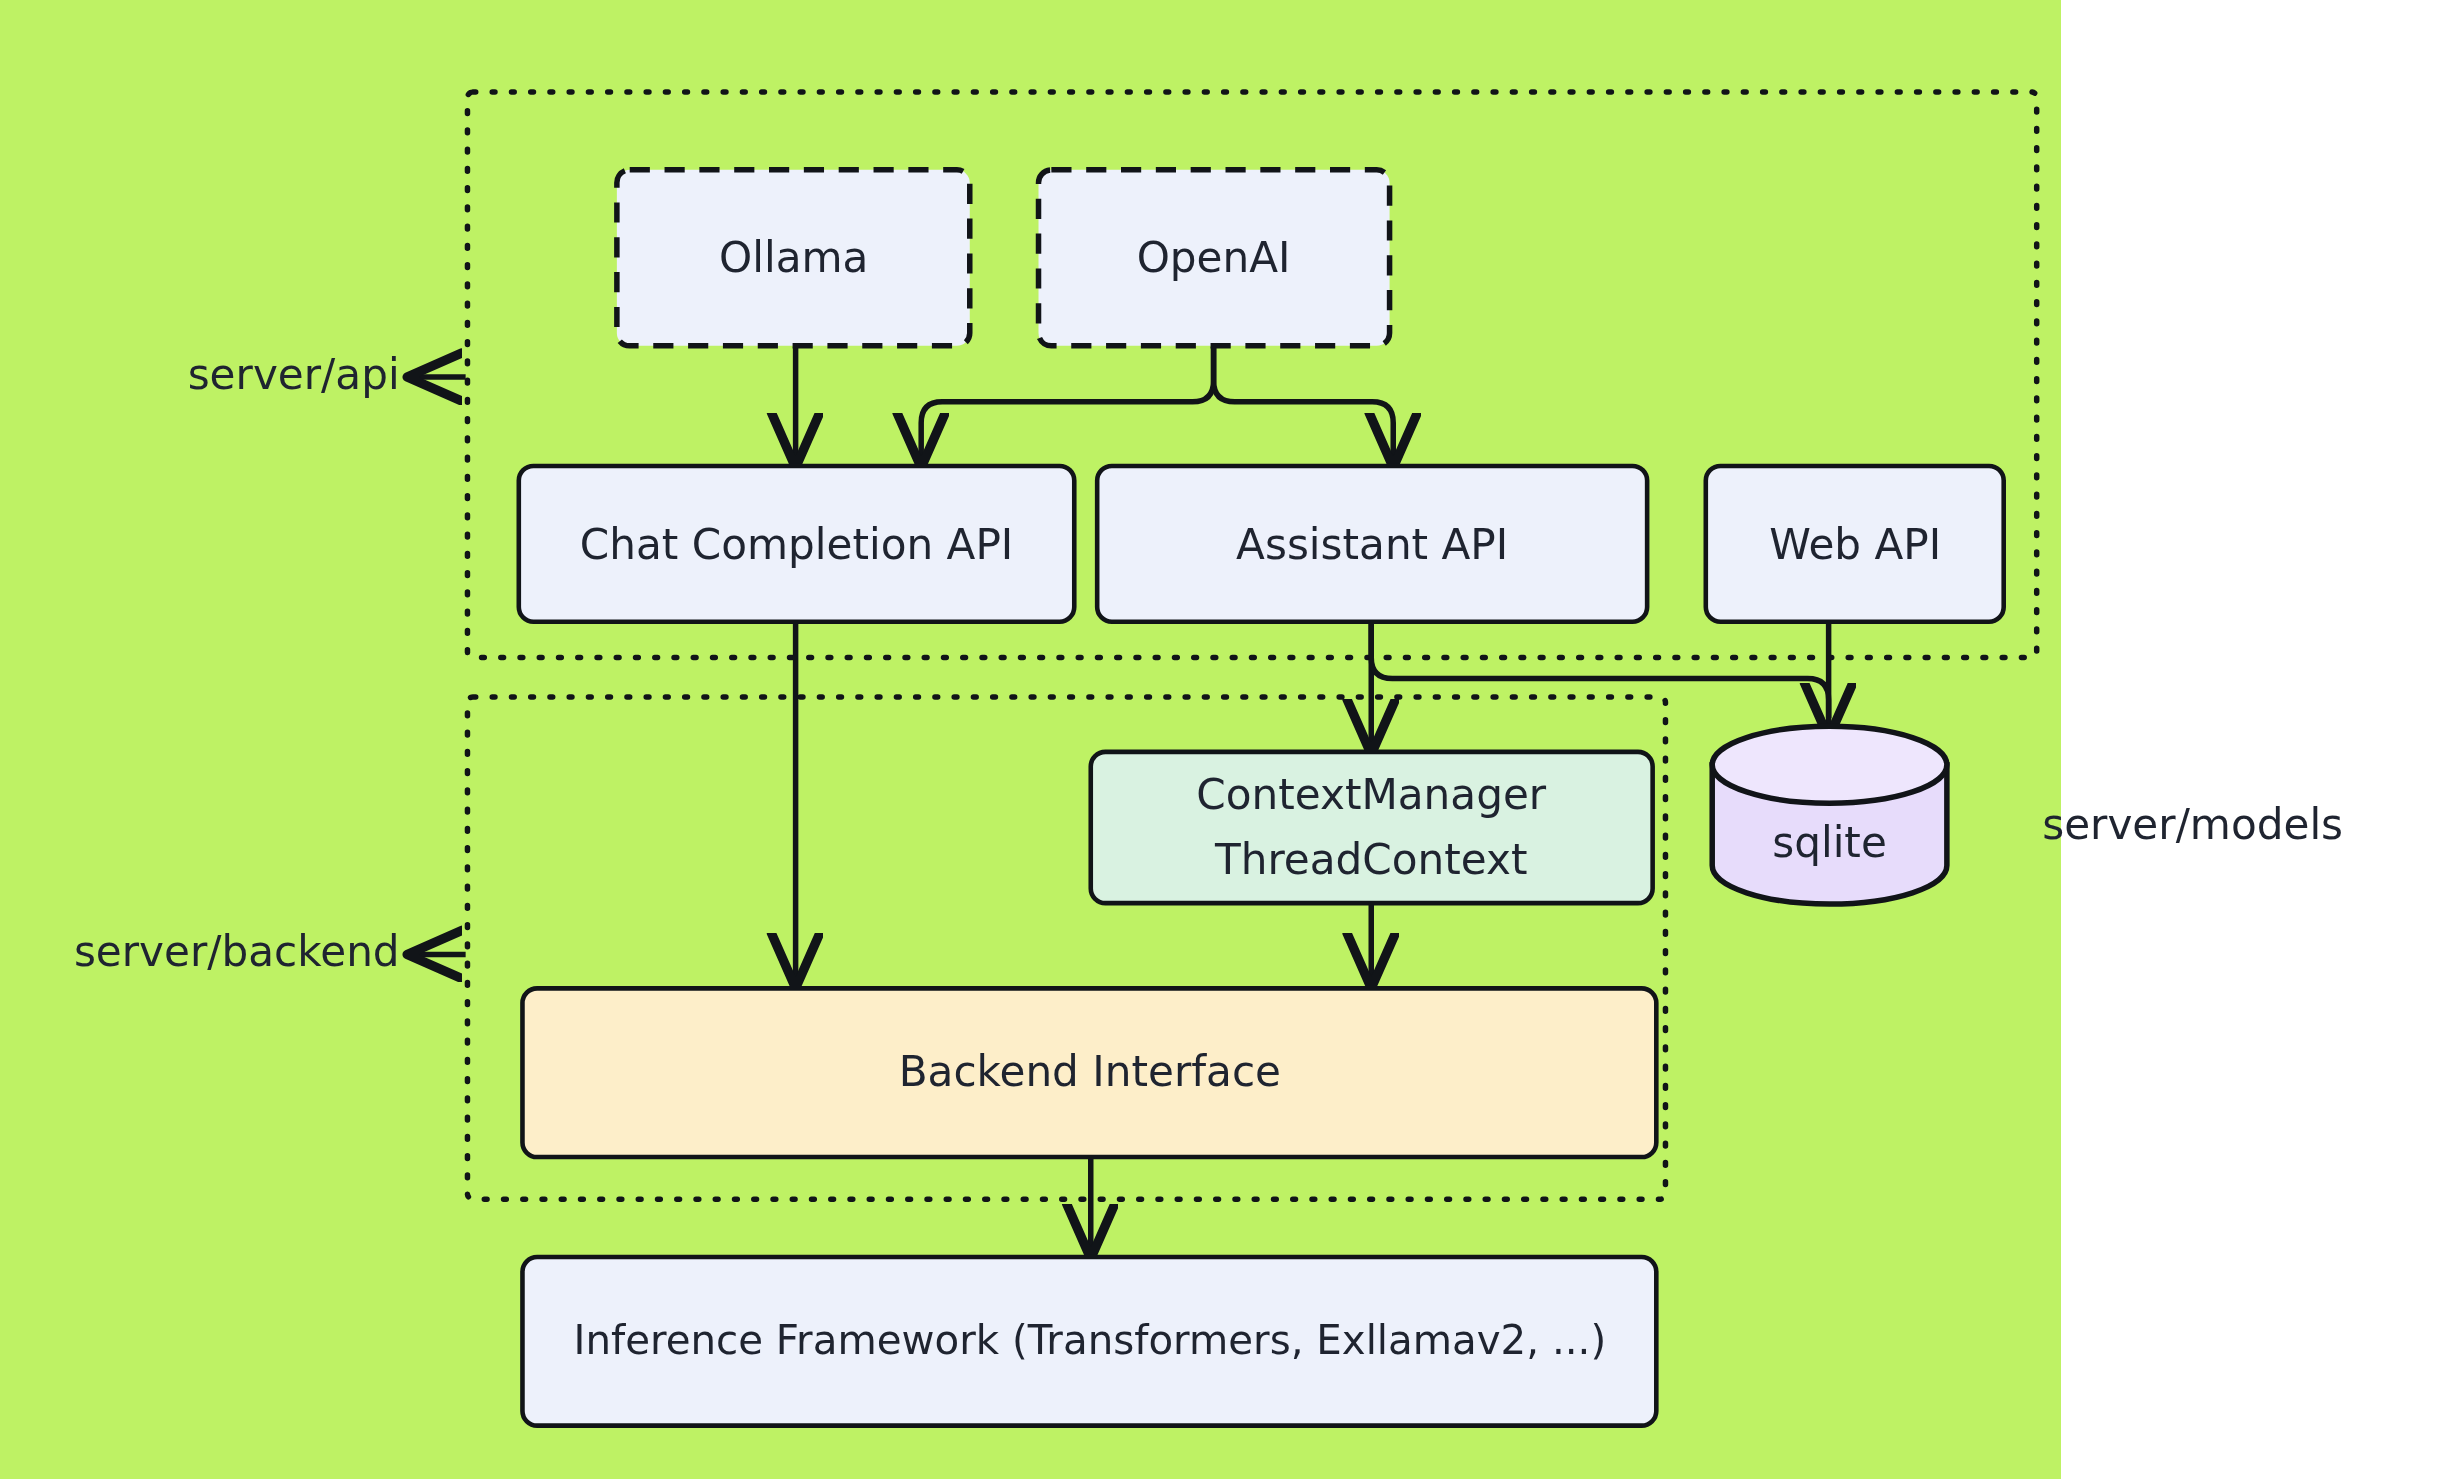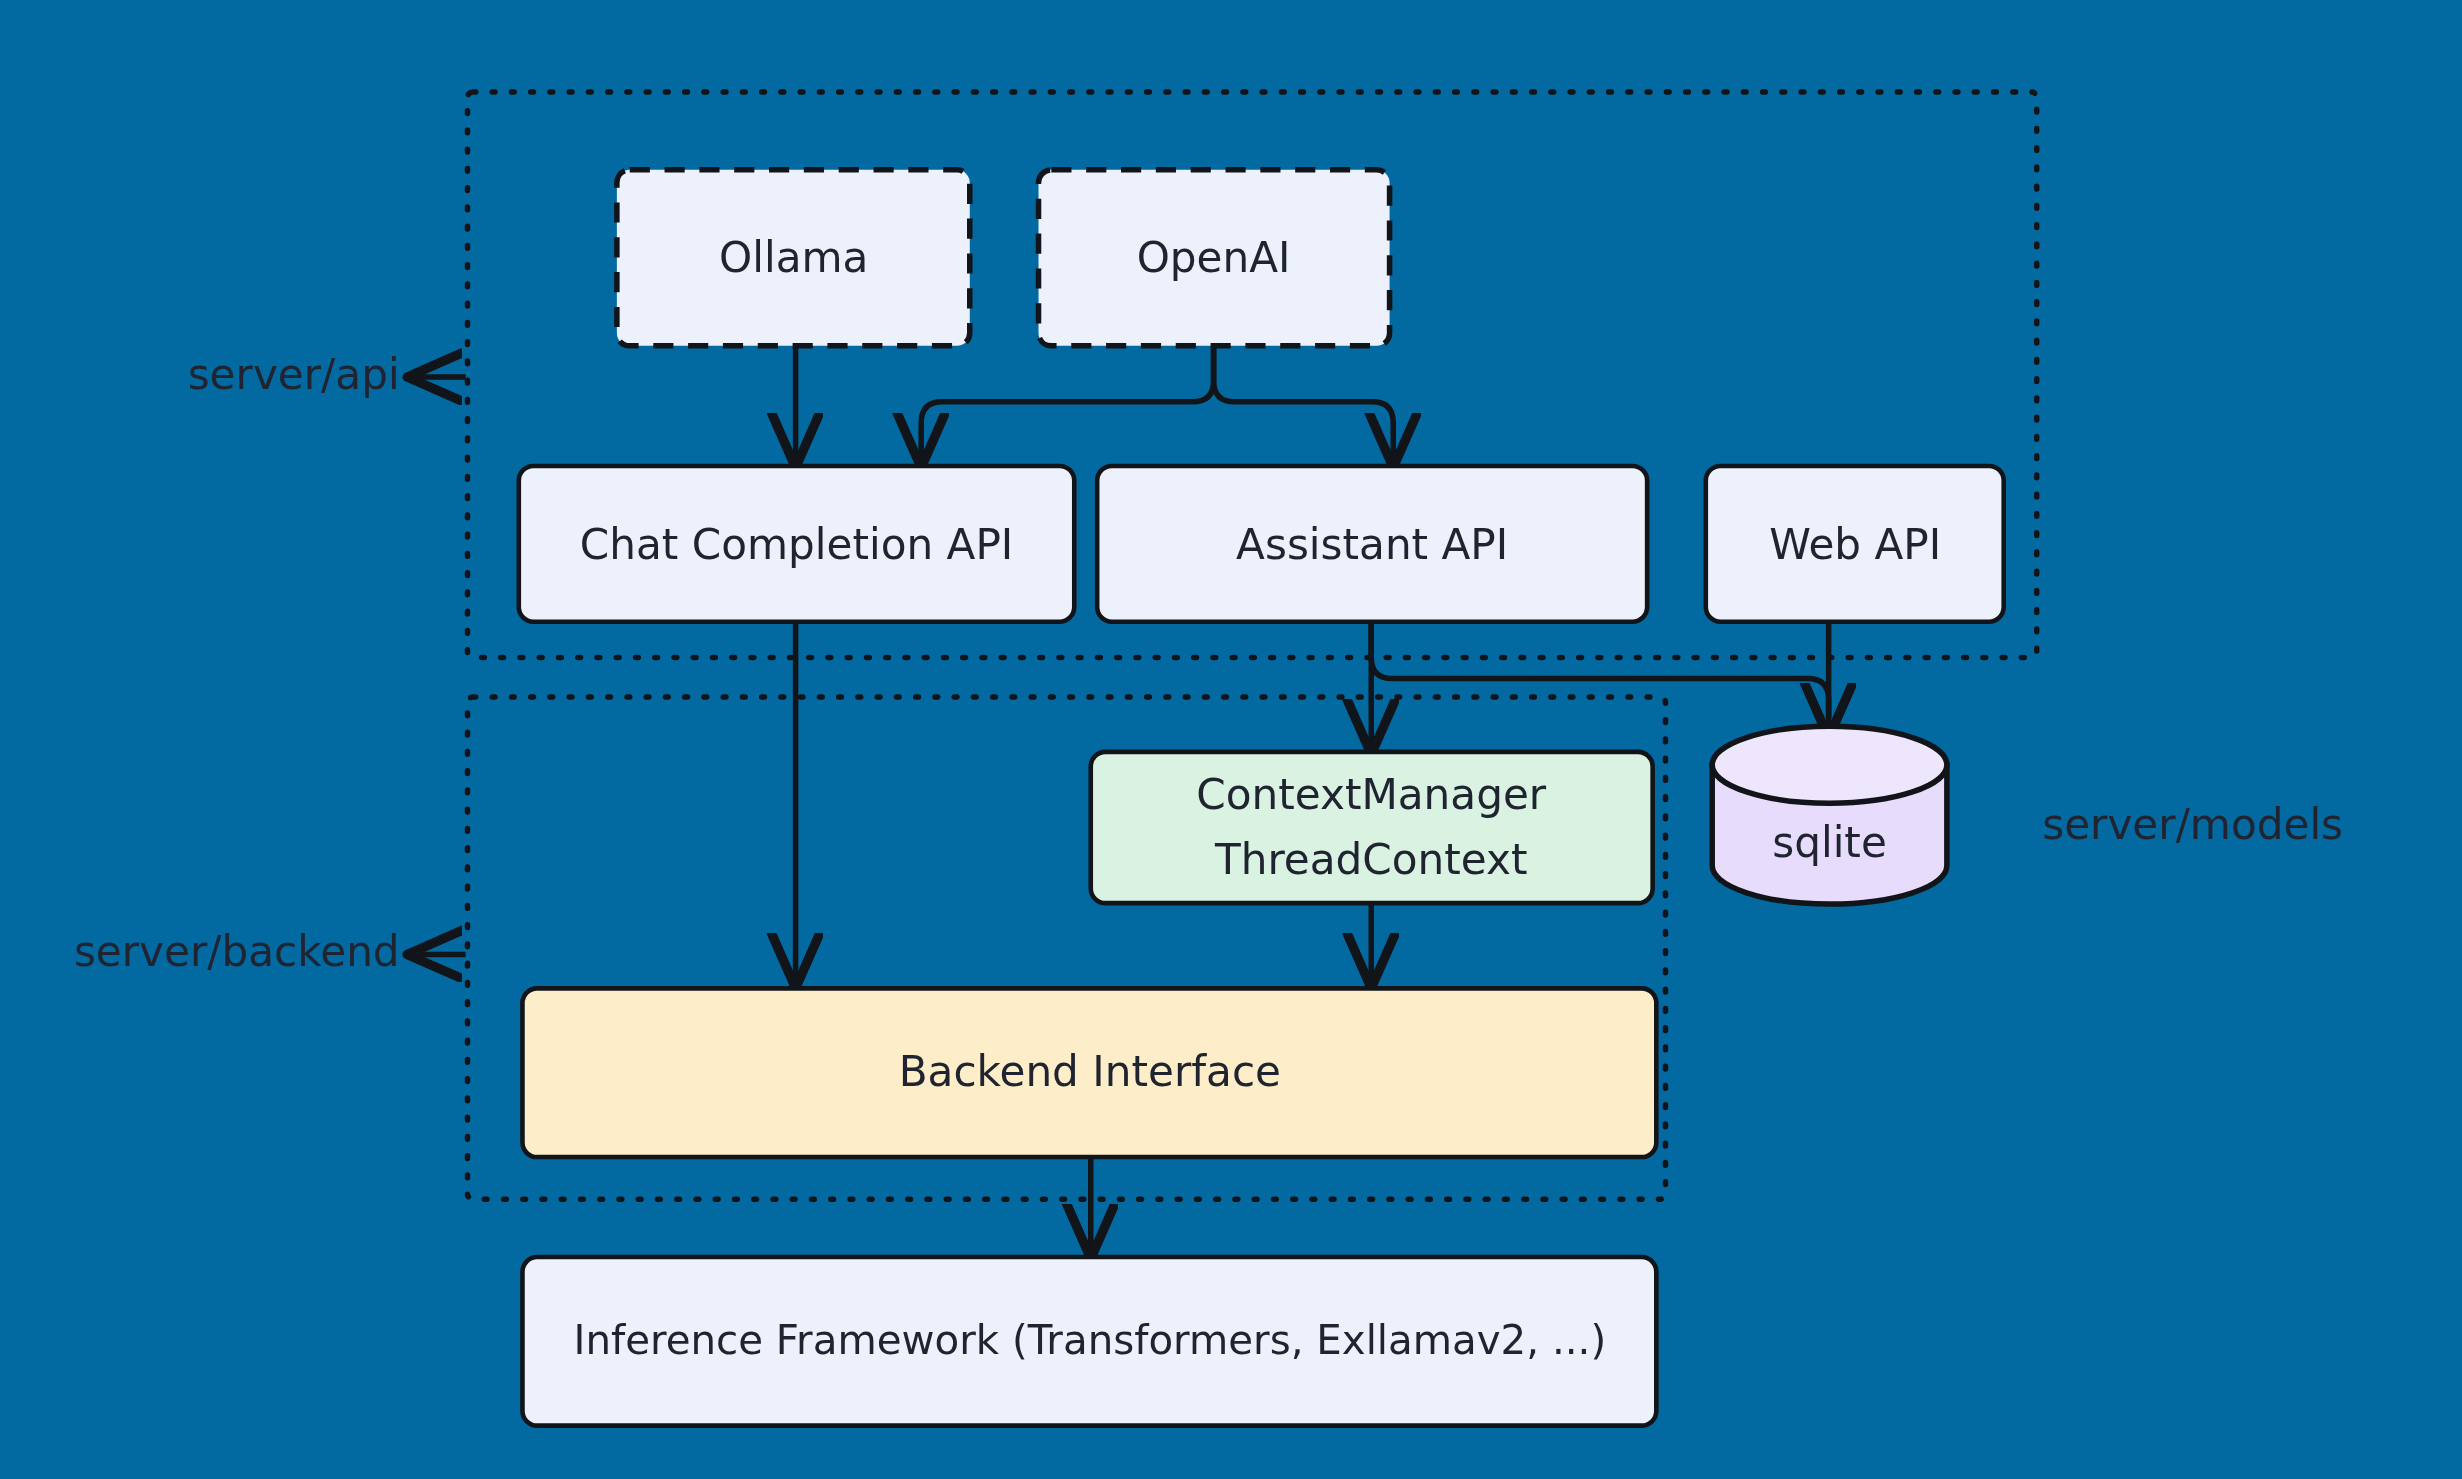--- a/index.html
+++ b/index.html
@@ -8,23 +8,23 @@
     background: #ffffff;
   }
   body {
     width: 2462px;
     height: 1480px;
     font-family: "DejaVu Sans", sans-serif;
     overflow: hidden;
   }
   #diagram-root {
     position: relative;
-    width: 2462px;
+    width: 2061px;
     height: 1480px;
-    background: #0369a1;
+    background: #bef264;
   }
   svg.diagram-canvas {
     position: absolute;
     top: 0;
     left: 0;
     width: 2462px;
     height: 1480px;
     display: block;
   }
   .node-label {

